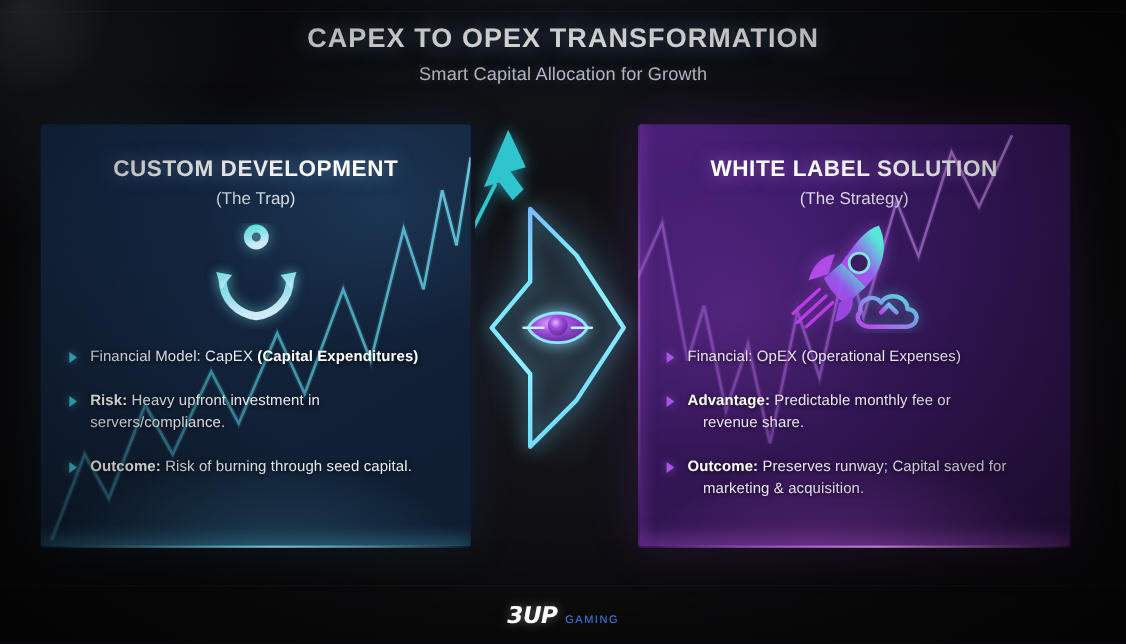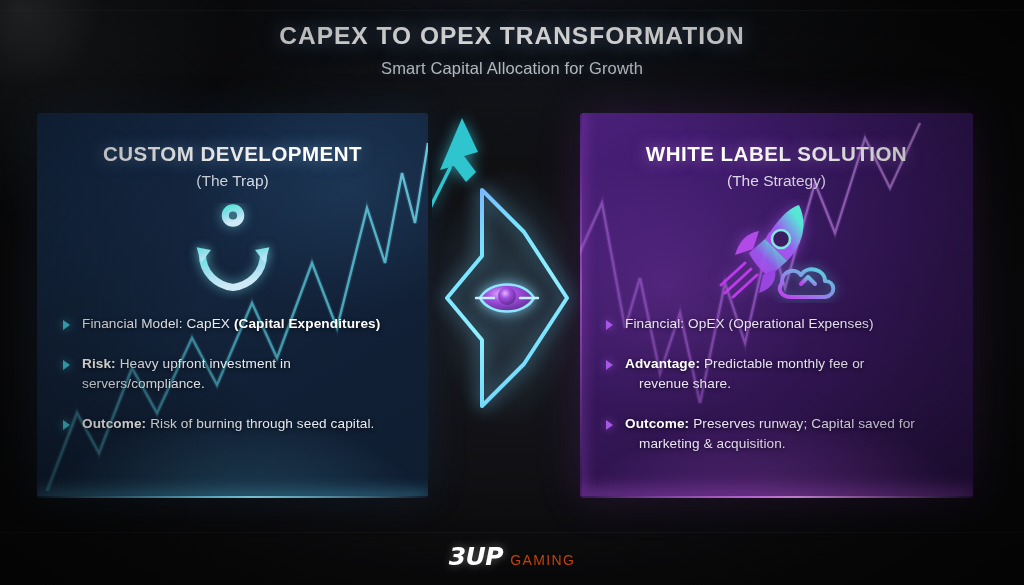--- a/index.html
+++ b/index.html
@@ -110,25 +110,25 @@
   .bullet-text b { font-weight:bold; color:#ffffff; }
   .bullet-text .ind { display:block; padding-left:14px; }
 
   
   .center-emblem { position:absolute; left:432px; top:108px; width:150px; height:350px; }
   .center-emblem svg { position:absolute; inset:0; }
 
   
   .footer { position:absolute; bottom:14px; left:0; width:100%; display:flex; justify-content:center; align-items:baseline; gap:7px; }
   .logo-mark {
-    font-size:25px; font-weight:bold; color:#ffffff; letter-spacing:-0.5px;
+    font-size:21px; font-weight:bold; color:#ffffff; letter-spacing:-0.5px;
     font-family:"DejaVu Sans", sans-serif; font-style:italic;
     text-shadow:0 0 10px rgba(255,255,255,0.35);
   }
-  .logo-word { font-size:14px; color:#c2410c; letter-spacing:1.4px; }
+  .logo-word { font-size:10px; color:#3b82f6; letter-spacing:1.4px; }
 </style>
 </head>
 <body>
 
 <div id="stage">
 
   <div class="bg-base"></div>
   <div class="edge-line edge-top"></div>
   <div class="edge-line edge-bottom"></div>
 

